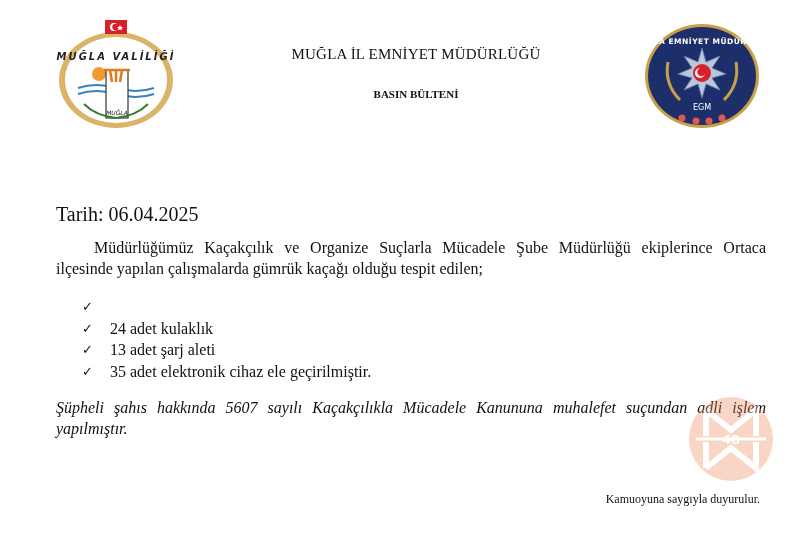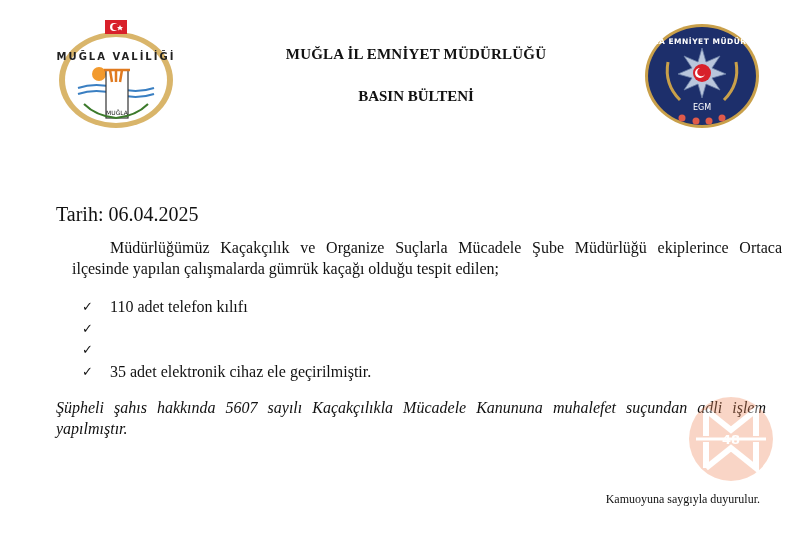--- a/index.html
+++ b/index.html
@@ -1,36 +1,36 @@
 <!DOCTYPE html>
 <html><head>
   <meta charset="utf-8">
   <style>
     html, body { margin: 0; padding: 0; }
     body {
       width: 800px; height: 533px; background: #ffffff; position: relative; overflow: hidden;
       font-family: "Liberation Serif", "DejaVu Serif", serif; color: #111;
     }
     .abs { position: absolute; }
-    .title1 { left: 0; width: 800px; top: 46px; text-align: center; font-weight: bold; font-size: 15px; letter-spacing: 0.2px; padding-left: 32px; box-sizing: border-box; }
-    .title2 { left: 0; width: 800px; top: 88px; text-align: center; font-weight: bold; font-size: 15px; padding-left: 32px; box-sizing: border-box; }
+    .title1 { left: 0; width: 800px; top: 46px; text-align: center; font-weight: normal; font-size: 15px; letter-spacing: 0.2px; padding-left: 32px; box-sizing: border-box; }
+    .title2 { left: 0; width: 800px; top: 88px; text-align: center; font-weight: bold; font-size: 11px; padding-left: 32px; box-sizing: border-box; }
     .date { left: 56px; top: 203px; font-size: 20px; }
-    .para { left: 56px; top: 237px; width: 710px; font-size: 16px; line-height: 21px; text-align: justify; margin-left: 16px; }
+    .para { left: 56px; top: 237px; width: 710px; font-size: 16px; line-height: 21px; text-align: justify; }
     .para .indent { display: inline-block; width: 38px; }
     .list { left: 82px; top: 296px; margin: 0; padding: 0; list-style: none; font-size: 16px; line-height: 21.5px; }
     .list li { display: flex; }
     .list .check { width: 28px; font-family: "DejaVu Sans", sans-serif; font-size: 13px; }
     .para2 { left: 56px; top: 397px; width: 710px; font-size: 16px; line-height: 21px; text-align: justify; font-style: italic; }
     .closing { right: 40px; top: 492px; font-size: 12px; }
     .watermark { left: 688px; top: 396px; width: 86px; height: 86px; opacity: 0.35; }
   </style>
 </head>
 <body>
 
-<div class="abs" style="left:56px;top:18px;width:120px;height:112px;">
+<div class="abs" style="left:56px;top:18px;width:120px;height:112px;font-style:italic;">
   <svg width="120" height="112" viewBox="0 0 120 112">
     <ellipse cx="60" cy="62" rx="57" ry="48" fill="#d9b56a"></ellipse>
     <ellipse cx="60" cy="62" rx="51" ry="43" fill="#fff"></ellipse>
     <rect x="49" y="2" width="22" height="14" fill="#d8202a"></rect>
     <circle cx="58" cy="9" r="4" fill="#fff"></circle>
       <circle cx="59.5" cy="9" r="3.2" fill="#d8202a"></circle>
     <polygon points="64,7 65,9 67,9 65.5,10.5 66,12.5 64,11.3 62,12.5 62.5,10.5 61,9 63,9" fill="#fff"></polygon>
     <text x="60" y="42" text-anchor="middle" font-family="DejaVu Sans, sans-serif" font-size="10" font-weight="bold" fill="#222" letter-spacing="2">MUĞLA VALİLİĞİ</text>
     <circle cx="43" cy="56" r="7" fill="#f29a2e"></circle>
     <path d="M22 70 Q40 64 60 70 T98 70" stroke="#3a7fc2" stroke-width="2" fill="none"></path>
@@ -64,27 +64,28 @@
 <div class="abs title1">MUĞLA İL EMNİYET MÜDÜRLÜĞÜ</div>
 <div class="abs title2">BASIN BÜLTENİ</div>
 
 <div class="abs date">Tarih: 06.04.2025</div>
 
 <div class="abs para"><span class="indent"></span><span>Müdürlüğümüz Kaçakçılık ve Organize Suçlarla Mücadele Şube Müdürlüğü ekiplerince Ortaca ilçesinde  yapılan çalışmalarda gümrük kaçağı olduğu tespit edilen;</span></div>
 
 <ul class="abs list">
   <li>
       <span class="check">✓</span>
-      <span>110 adet telefon kılıfı</span>
     </li>
   <li>
       <span class="check">✓</span>
+      <span>24 adet kulaklık</span>
     </li>
   <li>
       <span class="check">✓</span>
+      <span>13 adet şarj aleti</span>
     </li>
   <li>
       <span class="check">✓</span>
       <span>35 adet elektronik cihaz ele geçirilmiştir.</span>
     </li>
 </ul>
 
 <div class="abs para2">Şüpheli şahıs hakkında 5607 sayılı Kaçakçılıkla Mücadele Kanununa muhalefet suçundan adli işlem yapılmıştır.</div>
 
 <div class="abs watermark">

